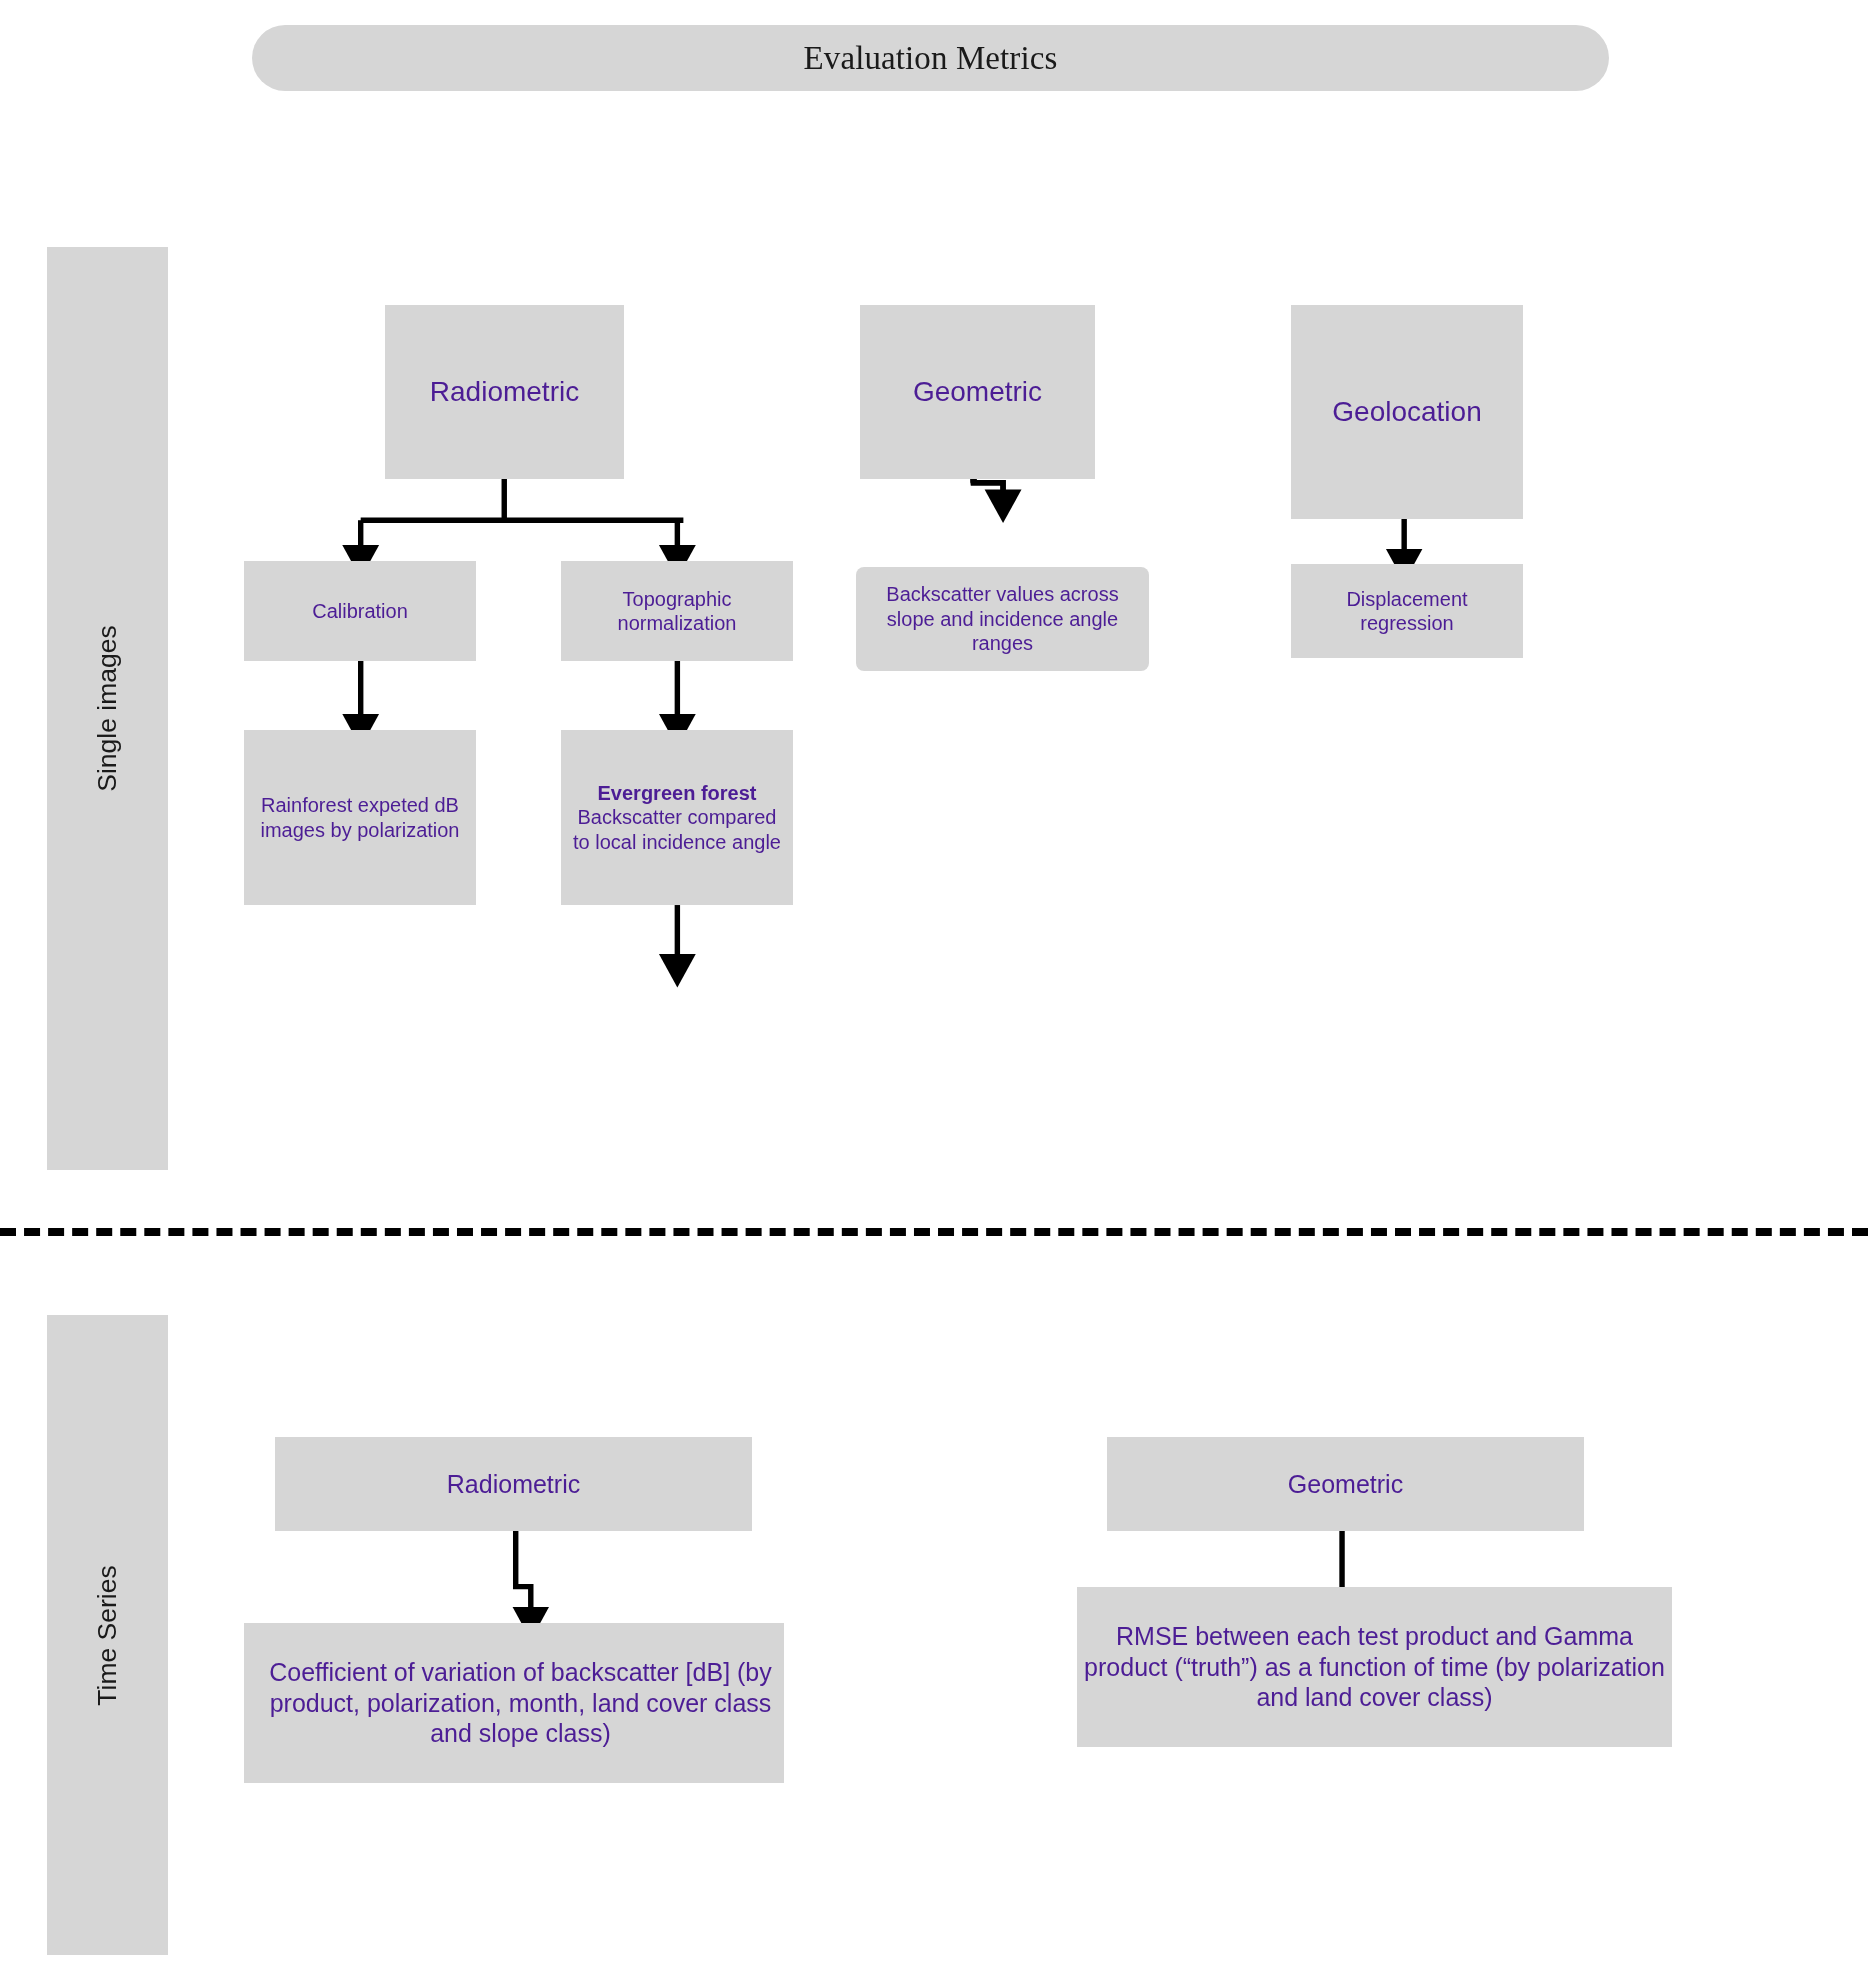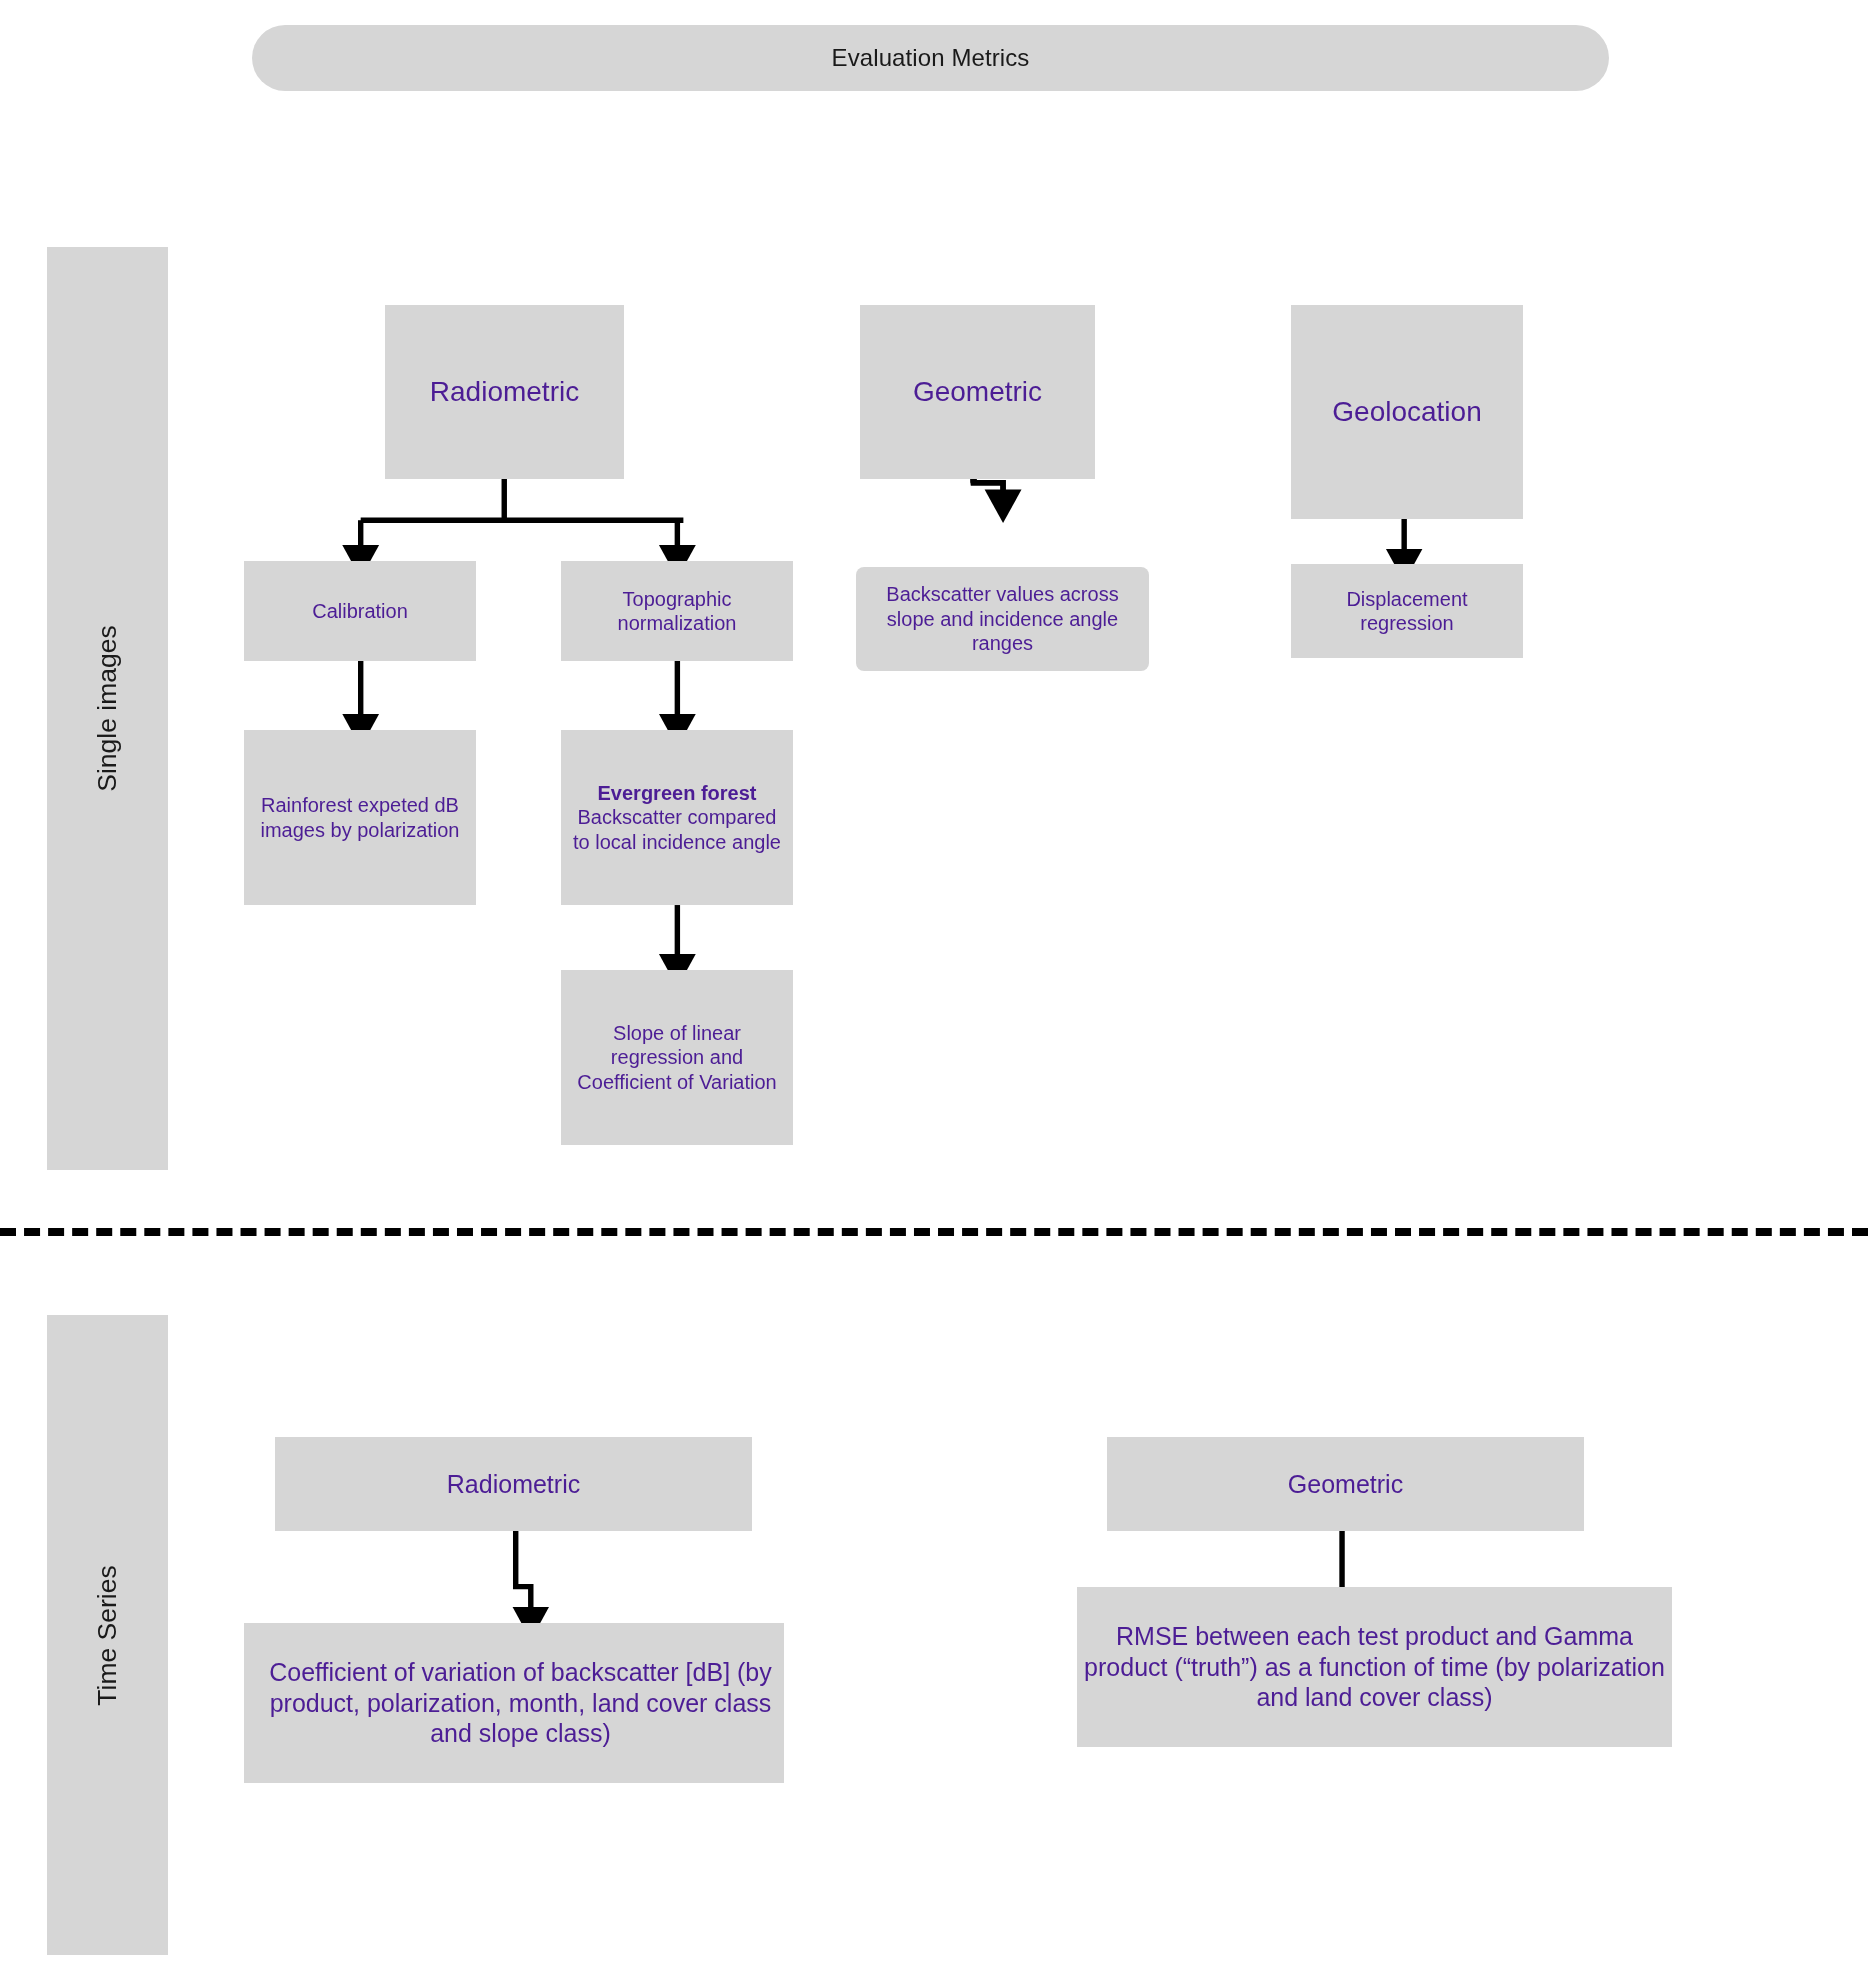--- a/index.html
+++ b/index.html
@@ -24,23 +24,24 @@
     top: 25px;
     width: 1357px;
     height: 66px;
     background: #d6d6d6;
     border-radius: 33px;
     display: flex;
     align-items: center;
     justify-content: center;
   }
   .header-banner .title {
-    font-size: 24px;
+    font-size: 33px;
     color: #1a1a1a;
     letter-spacing: 0.1px;
+    font-family: Liberation Serif, serif;
   }
 
   
   .sidebar {
     position: absolute;
     background: #d6d6d6;
     display: flex;
     align-items: center;
     justify-content: center;
   }
@@ -201,23 +202,20 @@
   <div class="node small" id="node-rainforest">
     <span class="txt">Rainforest expeted dB images by polarization</span>
   </div>
   <div class="node small" id="node-evergreen">
     <span class="txt">
       <span class="bold-line">Evergreen forest</span>
       <span>Backscatter compared to local incidence angle</span>
     </span>
   </div>
 
-  <div class="node small" id="node-slope">
-    <span class="txt">Slope of linear regression and Coefficient of Variation</span>
-  </div>
 
   <div class="divider"></div>
 
   <div class="node med" id="node-ts-radiometric">
     <span class="txt">Radiometric</span>
   </div>
   <div class="node med" id="node-ts-geometric">
     <span class="txt">Geometric</span>
   </div>
   <div class="node med" id="node-ts-coeff">

